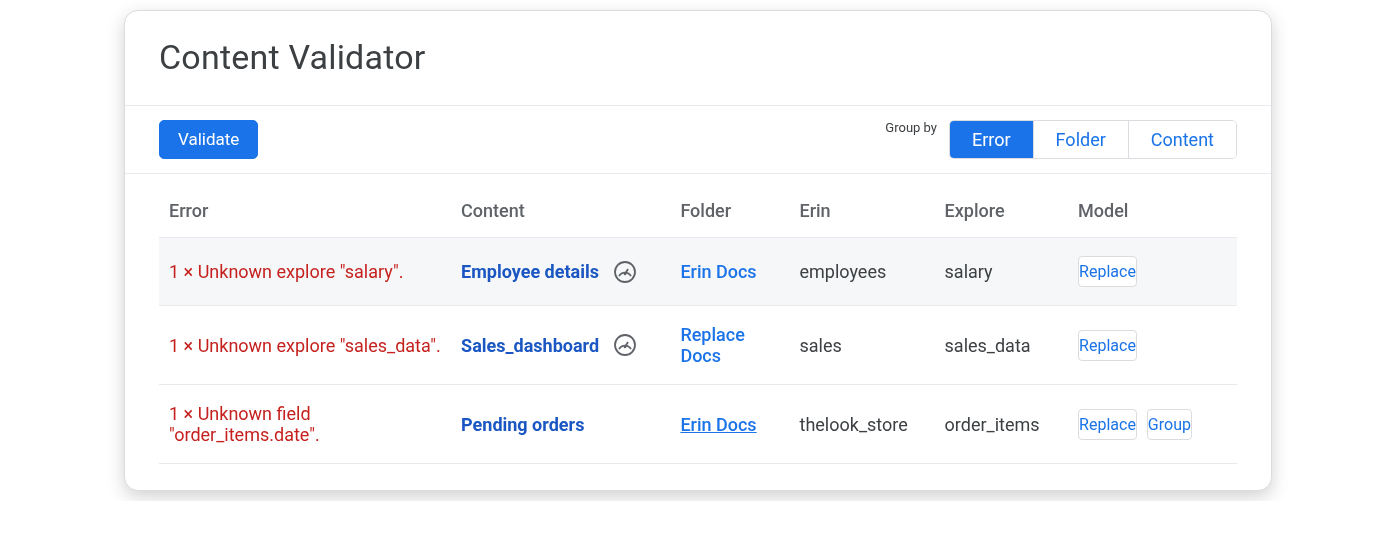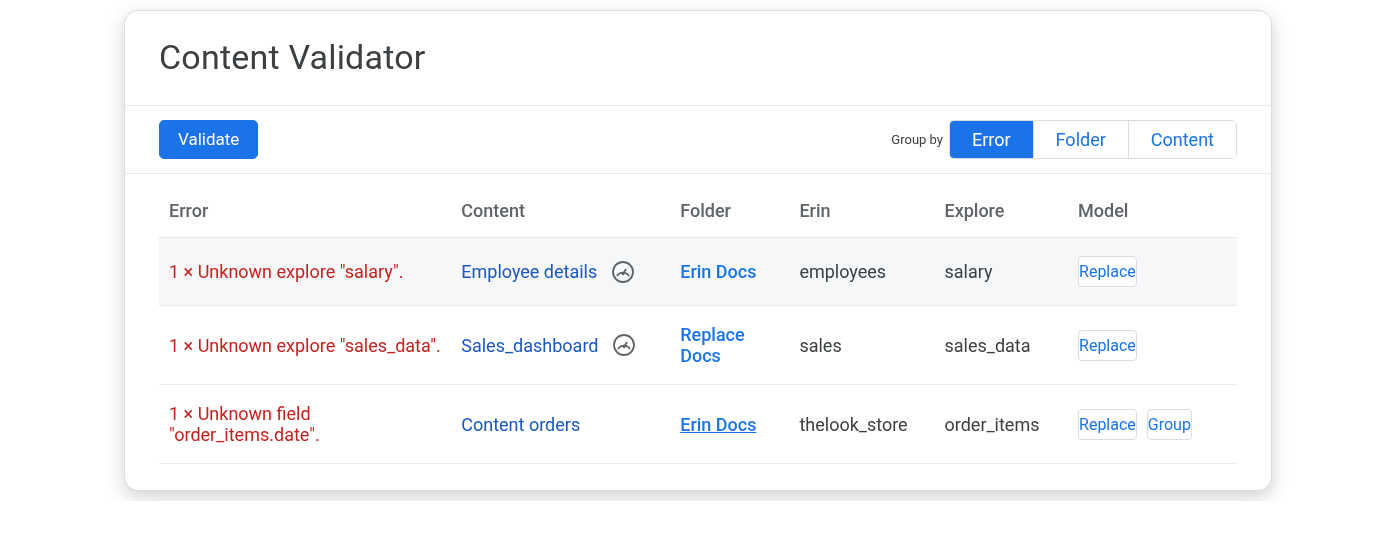--- a/index.html
+++ b/index.html
@@ -25,22 +25,21 @@
       font-size:34px;
       font-weight:400;
       color:#3c4043;
       letter-spacing:0.2px;
     }
     .toolbar {
       border-top:1px solid #e8eaed;
       border-bottom:1px solid #e8eaed;
       padding:14px 34px;
       display:flex;
-      align-items:center;
-      gap:2px;
+      gap:8px;
     }
     .spacer { flex:1; }
     .btn {
       font-size:17px;
       padding:8px 18px;
       border-radius:5px;
       border:1px solid transparent;
       cursor:pointer;
       background:#fff;
       line-height:1.2;
@@ -106,21 +105,21 @@
     tbody td {
       padding:18px 10px;
       font-size:18px;
       vertical-align:middle;
       border-bottom:1px solid #e8eaed;
       color:#3c4043;
     }
     tbody tr.highlight { background:#f6f7f8; }
     .err-text { color:#c5221f; }
     a.link { color:#1a73e8; text-decoration:none; font-weight:500; }
-    a.link.blue-strong { font-weight:400; color:#1a57c2; }
+    a.link.blue-strong { font-weight:700; color:#1a57c2; }
     a.link.underlined { text-decoration:underline; font-weight:500; color:#1a73e8; }
     .content-cell { display:flex; align-items:center; gap:14px; }
     .gauge-icon {
       width:24px; height:24px;
       color:#5f6368;
       flex-shrink:0;
     }
     .gauge-icon svg { display:block; width:24px; height:24px; }
     .actions { display:flex; gap:10px; }
 
@@ -219,21 +218,21 @@
             <td>
               <div class="actions">
                 <button class="btn small">Replace</button>
               </div>
             </td>
           </tr>
           <tr>
             <td><span class="err-text">1 × Unknown field "order_items.date".</span></td>
             <td>
               <div class="content-cell">
-                <a href="#" class="link blue-strong">Content orders</a>
+                <a href="#" class="link blue-strong">Pending orders</a>
               </div>
             </td>
             <td><a href="#" class="link underlined">Erin Docs</a></td>
             <td>thelook_store</td>
             <td>order_items</td>
             <td>
               <div class="actions">
                 <button class="btn small">Replace</button>
                 <button class="btn small">Group</button>
               </div>

